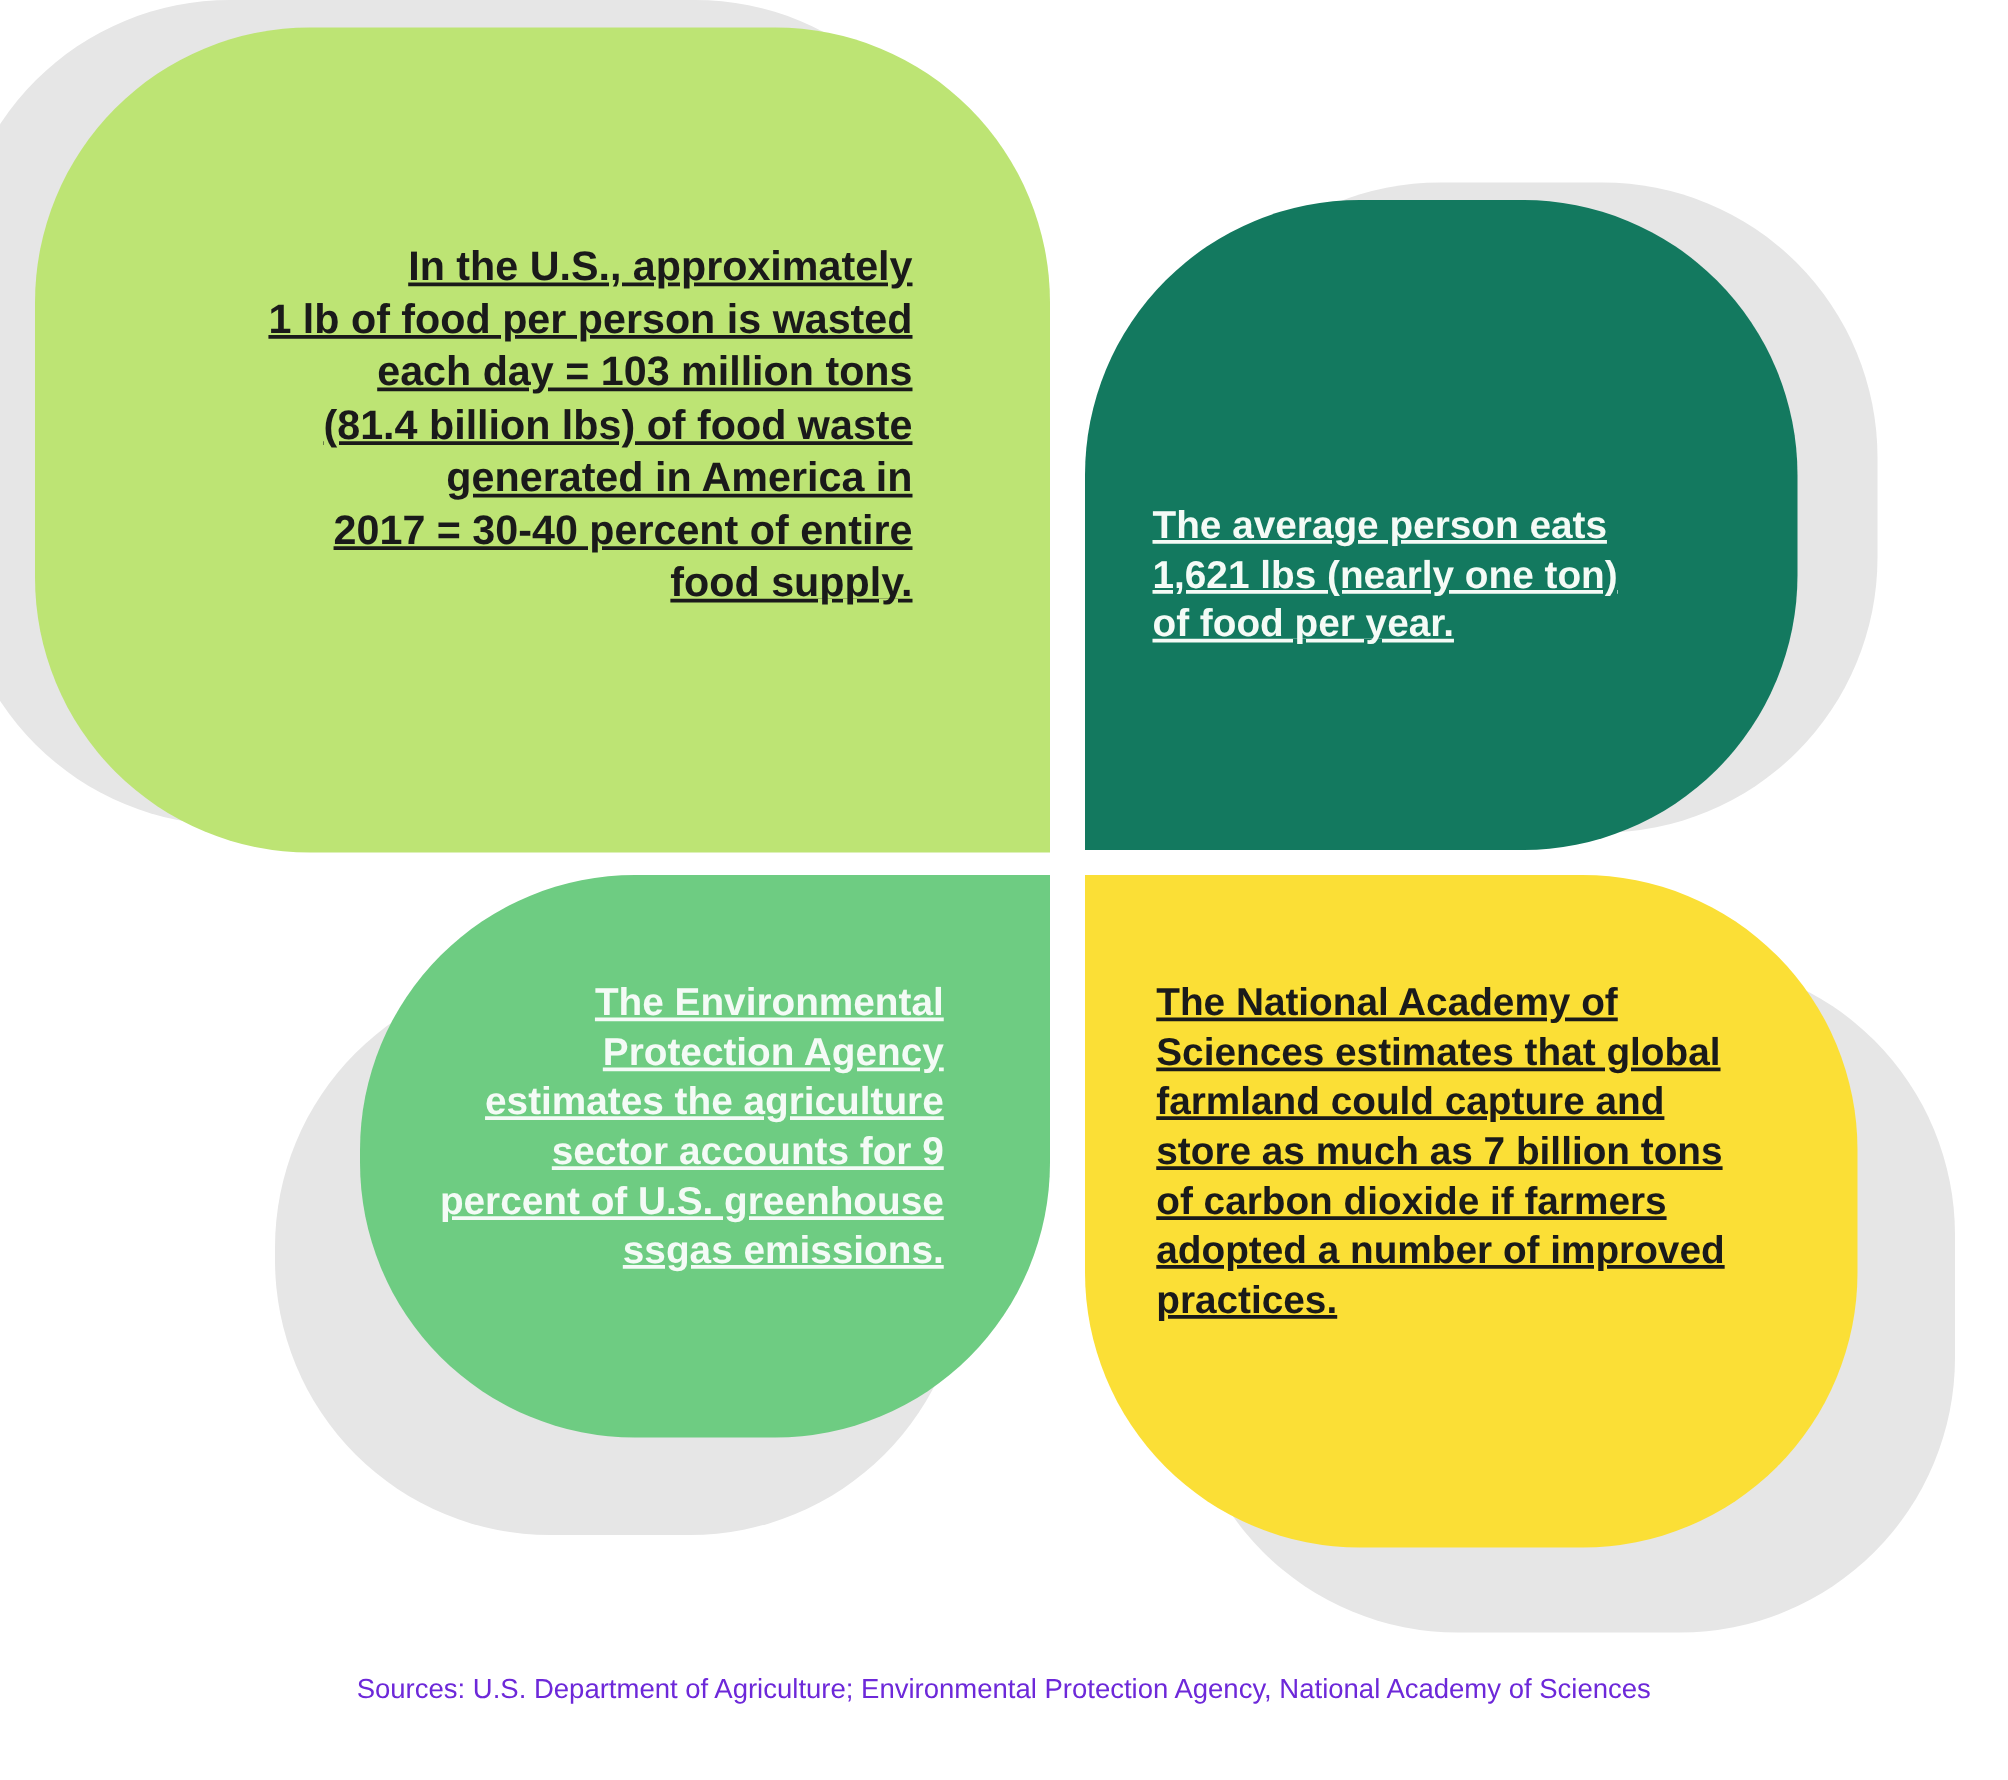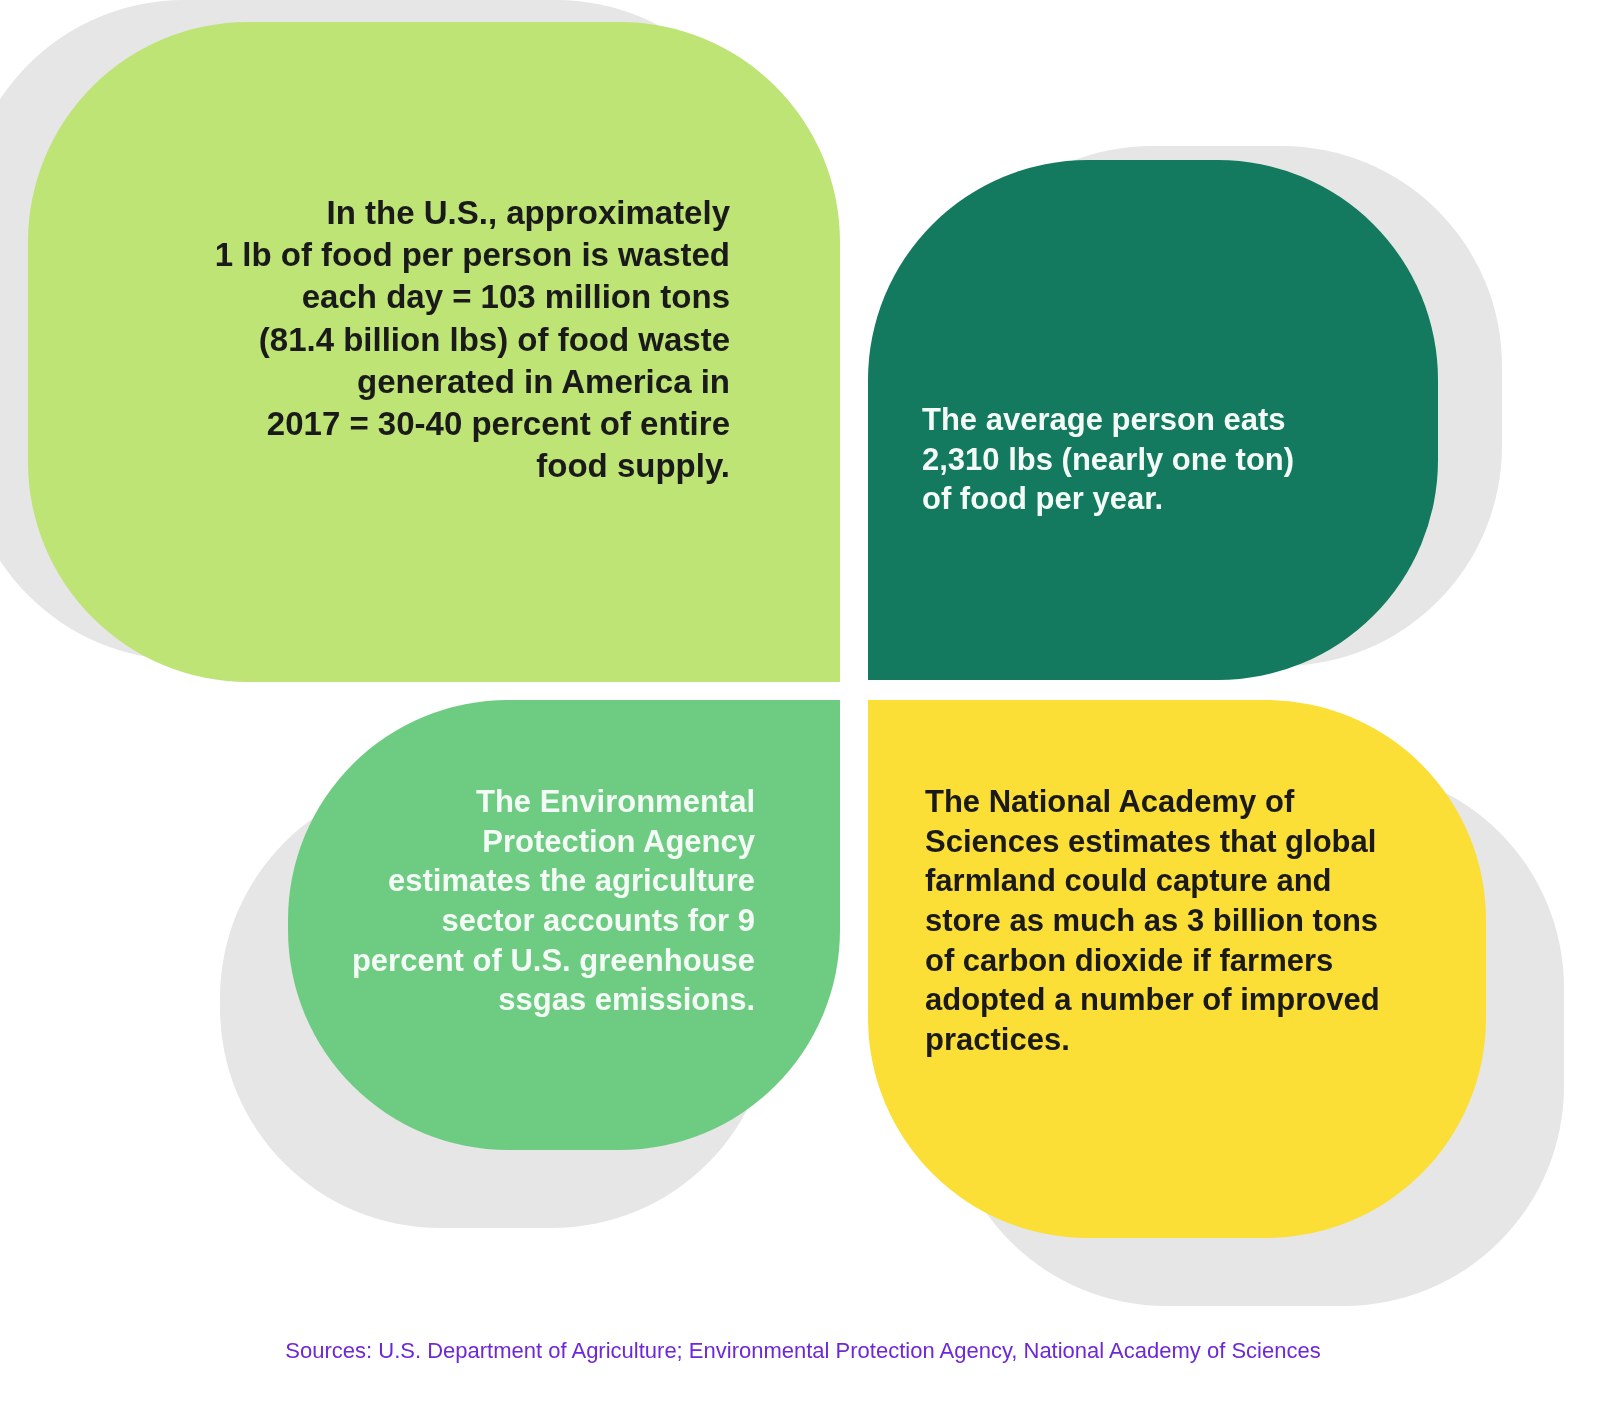--- a/index.html
+++ b/index.html
@@ -52,20 +52,21 @@
                 transform:translate(78px,68px); }
   .q4 .panel  { border-radius:0 220px 220px 220px;
                 background:#fbdf36; }
 
   
   .stat-text {
     position:absolute;
     font-weight:bold;
     line-height:1.28;
     white-space:pre-line;
+    text-decoration:underline;
   }
   .t1 {
     left:200px; top:192px; width:530px;
     font-size:33px; color:#1a1a1a; text-align:right;
   }
   .t2 {
     left:922px; top:400px; width:420px;
     font-size:31px; color:#f4fbf6; text-align:left;
   }
   .t3 {
@@ -114,33 +115,33 @@
 
   <div class="stat-text t1">In the U.S., approximately
 1 lb of food per person is wasted
 each day = 103 million tons
 (81.4 billion lbs) of food waste
 generated in America in
 2017 = 30-40 percent of entire
 food supply.</div>
 
   <div class="stat-text t2">The average person eats
-2,310 lbs (nearly one ton)
+1,621 lbs (nearly one ton)
 of food per year.</div>
 
   <div class="stat-text t3">The Environmental
 Protection Agency
 estimates the agriculture
 sector accounts for 9
 percent of U.S. greenhouse
 ssgas emissions.</div>
 
   <div class="stat-text t4">The National Academy of
 Sciences estimates that global
 farmland could capture and
-store as much as 3 billion tons
+store as much as 7 billion tons
 of carbon dioxide if farmers
 adopted a number of improved
 practices.</div>
 
   <div class="footer">Sources: U.S. Department of Agriculture; Environmental Protection Agency, National Academy of Sciences</div>
 
 </div>
 
 </body></html>

